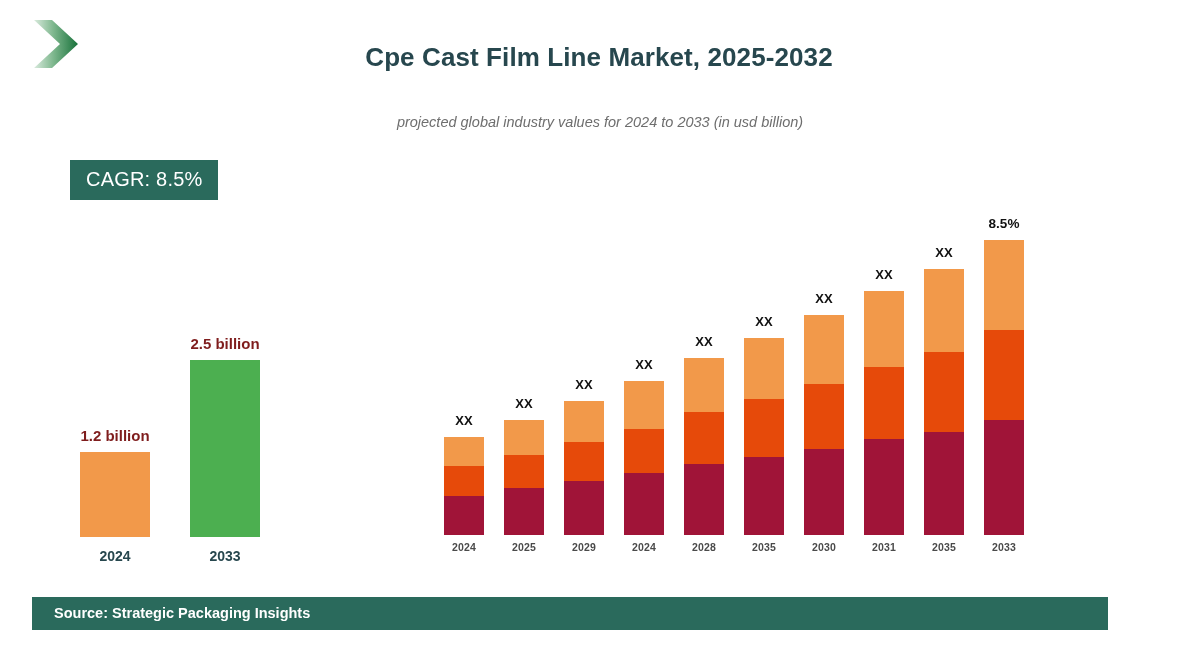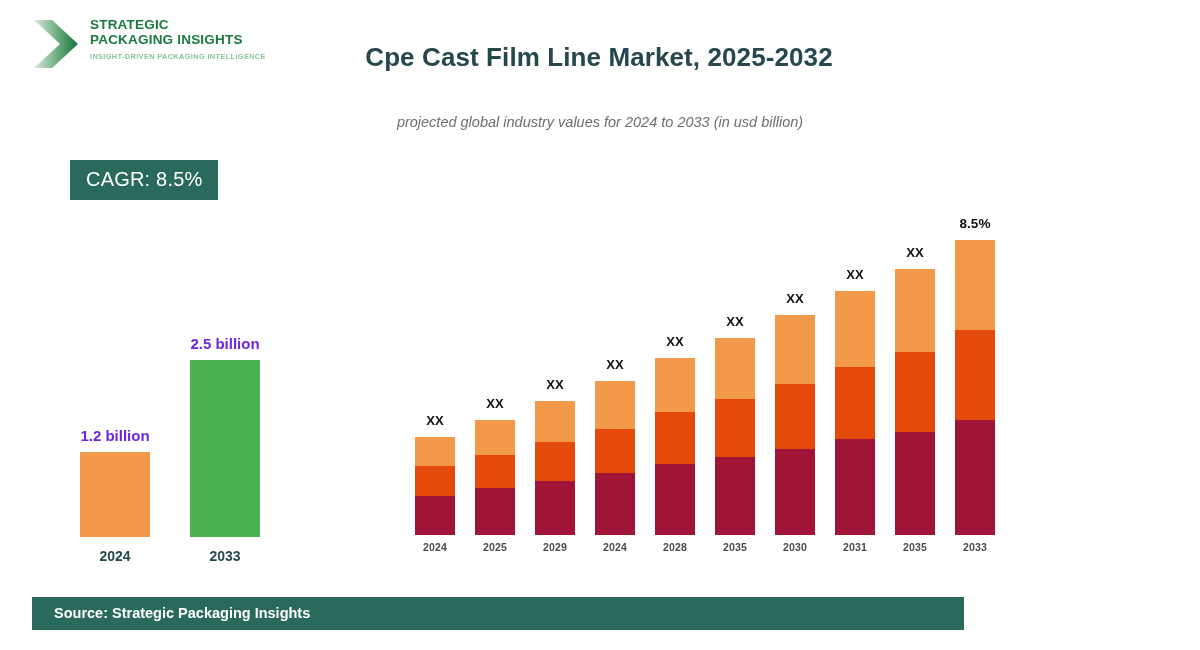--- a/index.html
+++ b/index.html
@@ -47,46 +47,47 @@
     font-size:20px;font-weight:normal;
     letter-spacing:.2px;
   }
 
   
   #compare-chart{position:absolute;left:40px;top:300px;width:280px;height:270px;}
   .cmp-col{position:absolute;bottom:0;width:90px;}
   .cmp-bar{position:absolute;bottom:33px;left:10px;width:70px;}
   .cmp-value{
     position:absolute;width:150px;text-align:center;
-    font-size:15px;font-weight:bold;color:#6d28d9;white-space:nowrap;
+    font-size:15px;font-weight:bold;color:#7f1d1d;white-space:nowrap;
   }
   .cmp-year{
     position:absolute;bottom:6px;width:90px;text-align:center;
     font-size:14px;font-weight:bold;color:#27474E;
   }
 
   
   #stacked-chart{position:absolute;left:400px;top:195px;width:620px;height:365px;}
-  .stk-col{position:absolute;bottom:0;width:40px;}
+  .stk-col{position:absolute;bottom:0;width:40px;margin-left:29px;}
   .stk-stack{position:absolute;bottom:25px;left:0;width:40px;}
   .stk-seg{width:40px;display:block;}
   .stk-label{
     position:absolute;width:40px;text-align:center;
     font-size:13px;font-weight:bold;color:#111111;white-space:nowrap;
   }
   .stk-label.pct{font-size:13.5px;}
   .stk-year{
     position:absolute;bottom:7px;width:40px;text-align:center;
     font-size:10.5px;font-weight:bold;color:#4A4A4A;letter-spacing:.2px;
   }
 
   
   #footer-bar{
-    position:absolute;left:32px;top:597px;width:932px;height:33px;
+    position:absolute;left:32px;top:597px;width:1056px;height:33px;
     background:#2A6A5C;
+    padding-left:20px;
   }
   #footer-source{
     position:absolute;left:22px;top:0;height:33px;line-height:33px;
     color:#ffffff;font-size:14.5px;font-weight:bold;white-space:nowrap;
   }
   #footer-contact{
     position:absolute;right:22px;top:0;height:33px;line-height:33px;
     color:#ffffff;font-size:14.5px;font-weight:bold;white-space:nowrap;
   }
 </style>
@@ -99,25 +100,20 @@
       <defs>
         <linearGradient id="chevGrad" x1="0" y1="0" x2="1" y2="0">
           <stop offset="0%" stop-color="#D9EADD"></stop>
           <stop offset="45%" stop-color="#7CB68C"></stop>
           <stop offset="100%" stop-color="#17713A"></stop>
         </linearGradient>
       </defs>
       <path d="M2,4 L20,4 L46,28 L20,52 L2,52 L28,28 Z" fill="url(#chevGrad)"></path>
     </svg>
   </div>
-  <div id="logo-text">
-    <div class="logo-line">STRATEGIC</div>
-    <div class="logo-line">PACKAGING INSIGHTS</div>
-    <div id="logo-tagline">INSIGHT-DRIVEN PACKAGING INTELLIGENCE</div>
-  </div>
 </div>
 
 <div id="page-title">
   <span>Cpe Cast Film Line Market, 2025-2032</span>
 </div>
 <div id="page-subtitle">projected global industry values for 2024 to 2033 (in usd billion)</div>
 
 <div id="cagr-badge">CAGR: 8.5%</div>
 
 <div id="compare-chart">

